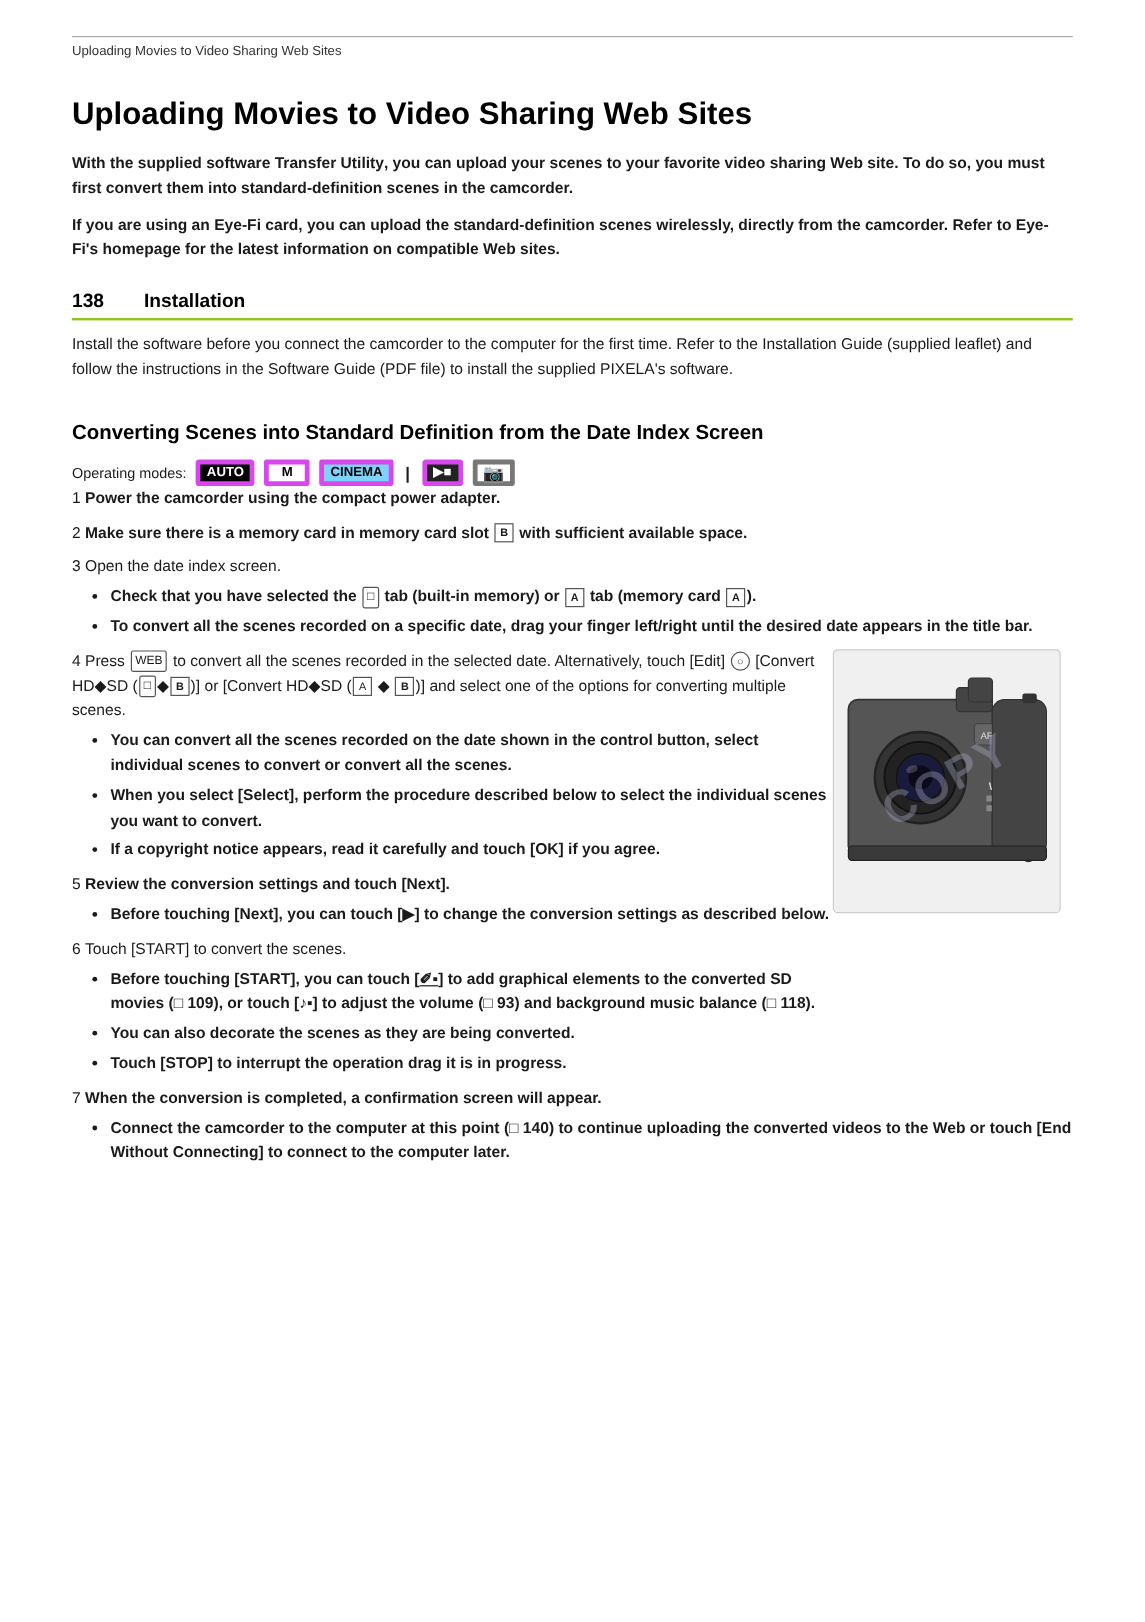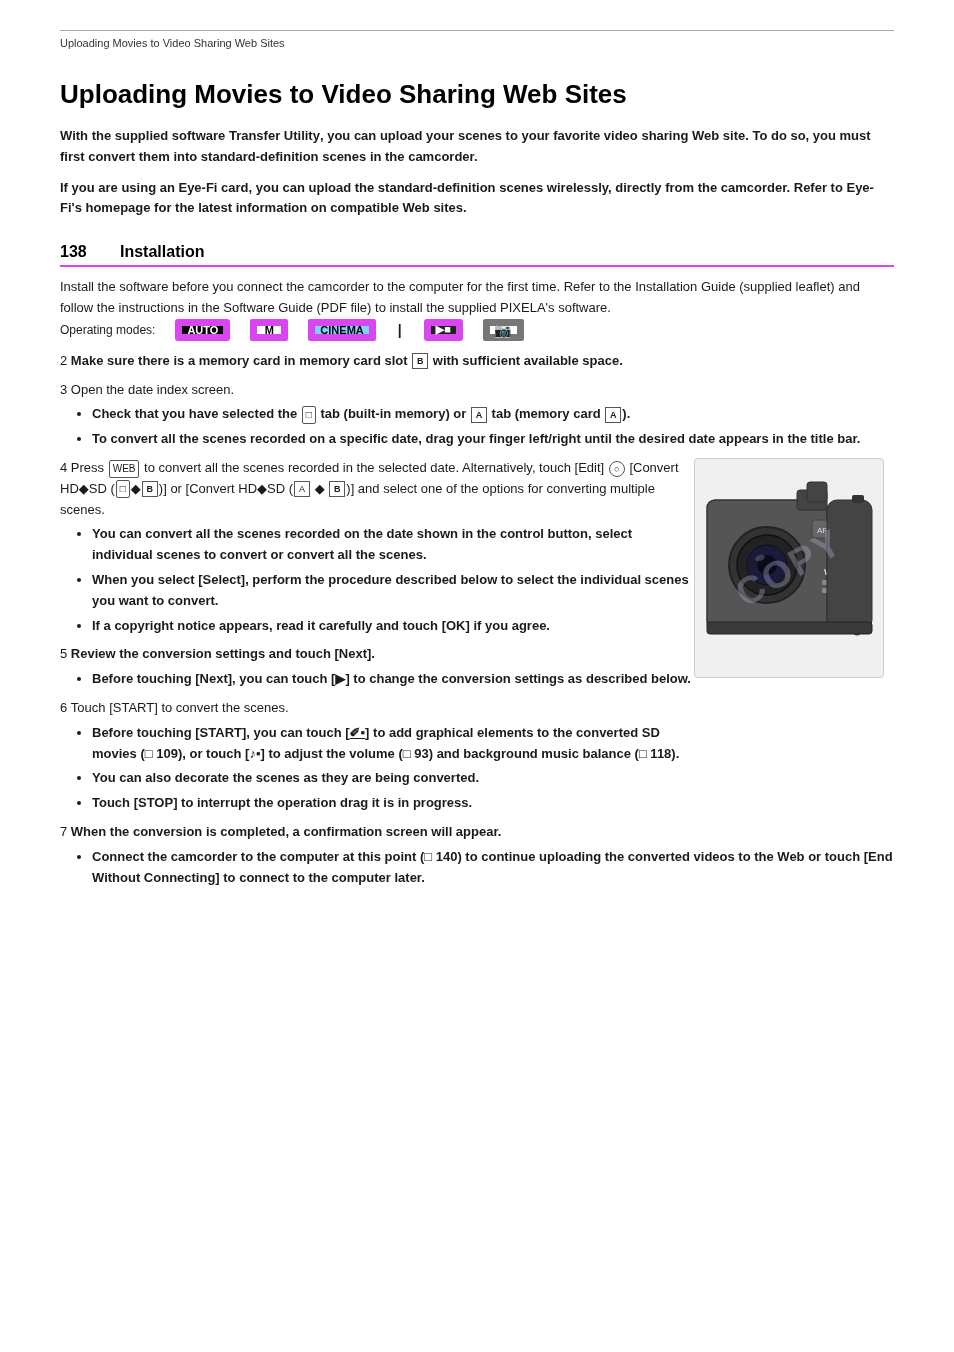--- a/index.html
+++ b/index.html
@@ -33,21 +33,21 @@
       font-size: 13px;
       line-height: 1.6;
       margin-bottom: 10px;
       font-weight: bold;
     }
     .section-header {
       display: flex;
       align-items: flex-end;
       margin-top: 24px;
       margin-bottom: 10px;
-      border-bottom: 2px solid #d946ef;
+      border-bottom: 2px solid #84cc16;
       padding-bottom: 4px;
     }
     .section-number {
       font-size: 16px;
       font-weight: bold;
       color: #000;
       min-width: 60px;
       margin-right: 0;
     }
     .section-title-inline {
@@ -63,29 +63,29 @@
       color: #000;
     }
     .install-body {
       font-size: 13px;
       line-height: 1.6;
       margin-left: 0px;
     }
     .operating-modes-row {
       display: flex;
       align-items: center;
-      gap: 20px;
-      margin-bottom: 10px;
+      gap: 8px;
+      margin-bottom: 0;
       font-size: 12px;
     }
     .mode-badge {
       display: inline-flex;
       align-items: center;
       justify-content: center;
-      border: 7px solid #d946ef;
+      border: 4px solid #d946ef;
       padding: 1px 5px;
       font-size: 11px;
       font-weight: bold;
       border-radius: 2px;
       height: 22px;
       min-width: 38px;
     }
     .mode-badge.auto {
       background: #000;
       color: #fff;
@@ -226,36 +226,40 @@
 
   <div class="section-header">
     <span class="section-number">138</span>
     <span class="section-title-inline">Installation</span>
   </div>
 
   <p class="install-body">
     Install the software before you connect the camcorder to the computer for the first time. Refer to the Installation Guide (supplied leaflet) and follow the instructions in the Software Guide (PDF file) to install the supplied PIXELA's software.
   </p>
 
+  <h2>Converting Scenes into Standard Definition from the Date Index Screen</h2>
 
   <div class="operating-modes-row">
     <span>Operating modes:</span>
     <span class="mode-badge auto">AUTO</span>
     <span class="mode-badge m-mode">M</span>
     <span class="mode-badge cinema">CINEMA</span>
     <span style="margin: 0 2px; font-weight:bold; font-size:14px;">|</span>
     <span class="mode-badge web" style="background:#222; color:#fff; min-width:34px; font-size:11px;">
       ▶■
     </span>
     <span class="mode-badge camera" style="font-size:14px; border-color:#777; min-width:28px;">
       📷
     </span>
   </div>
 
   <ol class="steps-list">
+    <li>
+      <span class="step-num">1&nbsp;</span><strong>Power the camcorder using the compact power adapter.</strong>
+    </li>
     <li>
       <span class="step-num">2&nbsp;</span><strong>Make sure there is a memory card in memory card slot <span class="sq-icon"><strong>B</strong></span> with sufficient available space.</strong>
     </li>
     <li>
       <span class="step-num">3&nbsp;</span><span>Open the date index screen.</span>
       <ul class="sub-list">
         <li>Check that you have selected the <span class="icon-inline">□</span> tab (built-in memory) or <span class="sq-icon">A</span> tab (memory card <span class="sq-icon"><strong>A</strong></span>).</li>
         <li>To convert all the scenes recorded on a specific date, drag your finger left/right until the desired date appears in the title bar.</li>
       </ul>
     </li>

